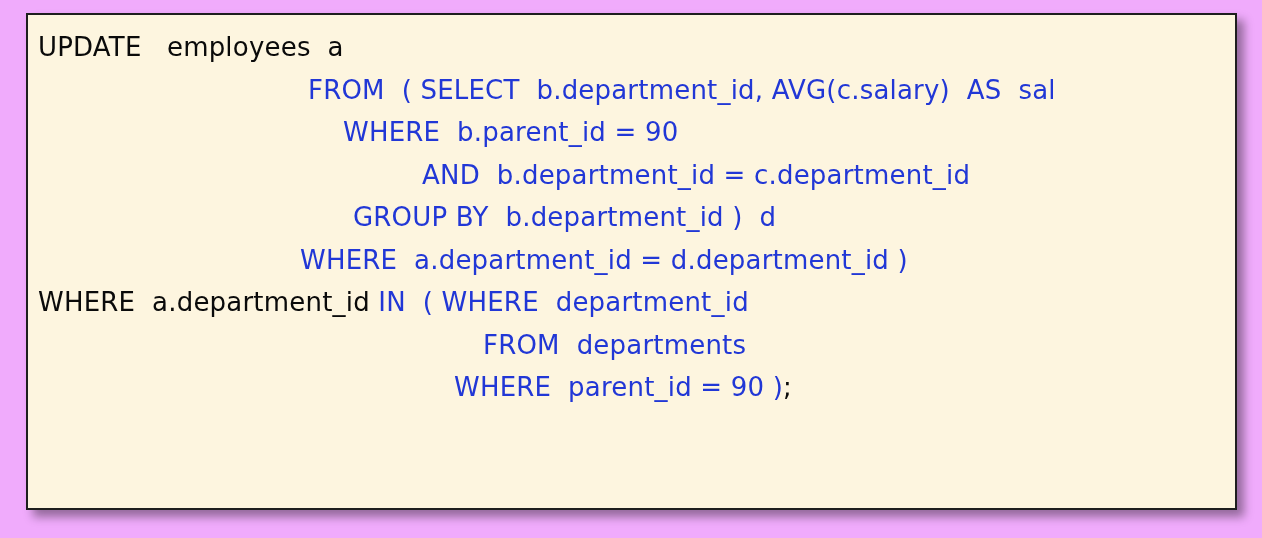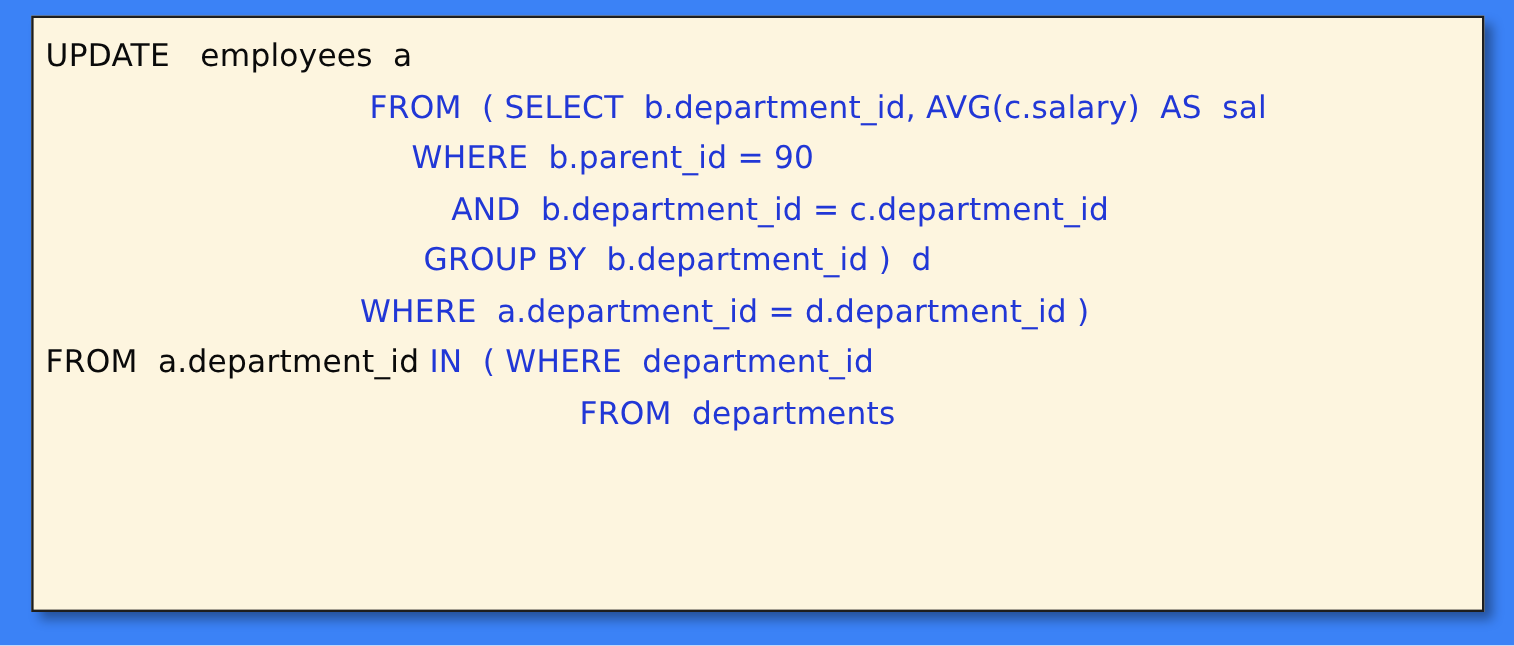--- a/index.html
+++ b/index.html
@@ -8,21 +8,21 @@
     background: #ffffff;
     width: 1262px;
     height: 538px;
     overflow: hidden;
     font-family: "DejaVu Sans", "Liberation Sans", sans-serif;
   }
   .stage {
     position: relative;
     width: 1262px;
     height: 538px;
-    background: #3b82f6;
+    background: #f0abfc;
   }
   .code-box {
     position: absolute;
     left: 26px;
     top: 13px;
     width: 1211px;
     height: 497px;
     box-sizing: border-box;
     border: 2px solid #1e1e1e;
     background: #fdf5df;
@@ -42,19 +42,20 @@
 </style>
 </head>
 <body>
 
 <div class="stage">
   <div class="code-box" id="code-box" style="background: rgb(253, 245, 223); border-color: rgb(30, 30, 30);">
 
   <div class="code-line" style="margin-left: 10px;"><span class="seg-k" style="color: rgb(10, 10, 10);">UPDATE   employees  a</span></div>
       <div class="code-line" style="margin-left: 280px;"><span class="seg-b" style="color: rgb(33, 55, 214);">FROM  ( SELECT  b.department_id, AVG(c.salary)  AS  sal</span></div>
       <div class="code-line" style="margin-left: 315px;"><span class="seg-b" style="color: rgb(33, 55, 214); text-align: center;">WHERE  b.parent_id = 90</span></div>
-      <div class="code-line" style="margin-left: 348px;"><span class="seg-b" style="color: rgb(33, 55, 214);">AND  b.department_id = c.department_id</span></div>
+      <div class="code-line" style="margin-left: 348px;"><span class="seg-b" style="color: rgb(33, 55, 214); margin-left: 46px;">AND  b.department_id = c.department_id</span></div>
       <div class="code-line" style="margin-left: 325px;"><span class="seg-b" style="color: rgb(33, 55, 214);">GROUP BY  b.department_id )  d</span></div>
       <div class="code-line" style="margin-left: 272px;"><span class="seg-b" style="color: rgb(33, 55, 214);">WHERE  a.department_id = d.department_id )</span></div>
-      <div class="code-line" style="margin-left: 10px;"><span class="seg-k" style="color: rgb(10, 10, 10);">FROM  a.department_id </span><span class="seg-b" style="color: rgb(33, 55, 214);">IN  ( WHERE  department_id</span></div>
+      <div class="code-line" style="margin-left: 10px;"><span class="seg-k" style="color: rgb(10, 10, 10);">WHERE  a.department_id </span><span class="seg-b" style="color: rgb(33, 55, 214);">IN  ( WHERE  department_id</span></div>
       <div class="code-line" style="margin-left: 455px;"><span class="seg-b" style="color: rgb(33, 55, 214);">FROM  departments</span></div>
+      <div class="code-line" style="margin-left: 426px;"><span class="seg-b" style="color: rgb(33, 55, 214);">WHERE  parent_id = 90 )</span><span class="seg-k" style="color: rgb(10, 10, 10);">;</span></div>
     </div>
 </div>
 
 </body></html>

